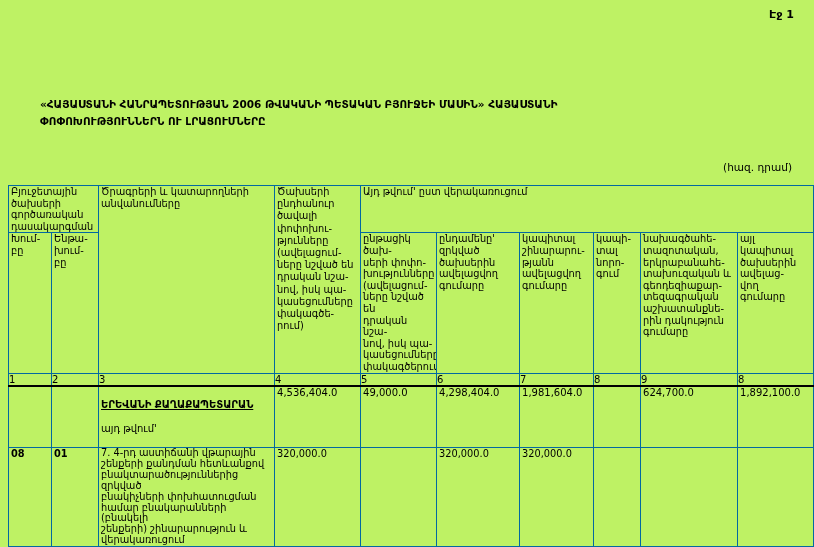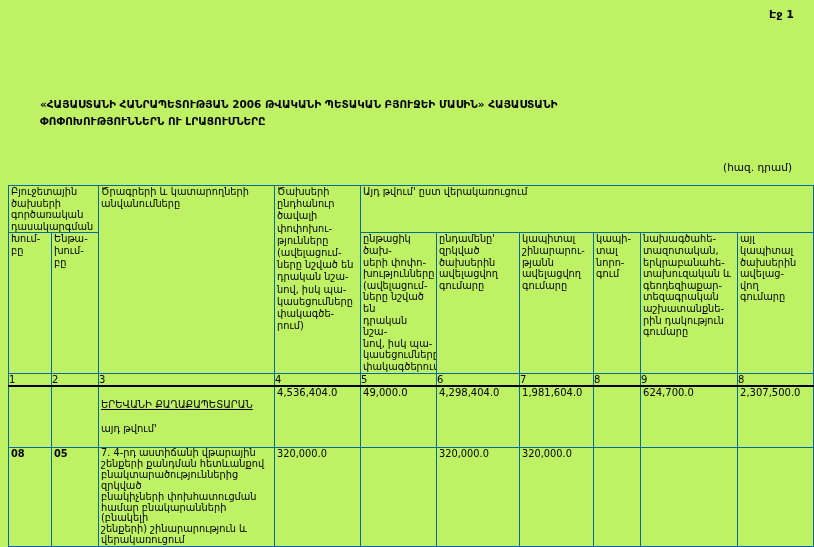--- a/index.html
+++ b/index.html
@@ -14,21 +14,21 @@
   table.budget td{border:1px solid #0369a1;padding:0 2px;font-size:9.8px;
                   vertical-align:top;white-space:pre-line;
                   overflow:hidden;}
   td.hdr{line-height:11.6px;padding-top:1px;}
   td.hdr-c4{line-height:12.2px;}
   tr.rC td{font-size:10px;line-height:11px;border-bottom:2px solid #000;padding:0;}
   td.code{font-size:10px;line-height:11px;padding-top:2px;font-weight:bold;}
   td.name{text-align:left;line-height:10.9px;padding:1px 3px;font-size:9.8px;}
   td.val{vertical-align:middle;font-size:10px;}
   tr.r1 td{font-size:10px;line-height:12px;}
-  .u{text-decoration:underline;}
+  .u{text-decoration:underline;font-weight:bold;}
 </style>
 </head>
 <body>
 
 <div class="page">
 
   <div class="pageno">Էջ 1</div>
 
   <div class="title">
     <div>«ՀԱՅԱՍՏԱՆԻ ՀԱՆՐԱՊԵՏՈՒԹՅԱՆ 2006 ԹՎԱԿԱՆԻ ՊԵՏԱԿԱՆ ԲՅՈՒՋԵԻ ՄԱՍԻՆ» ՀԱՅԱՍՏԱՆԻ</div>
@@ -139,26 +139,26 @@
       <td>
         <div><span class="u">ԵՐԵՎԱՆԻ ՔԱՂԱՔԱՊԵՏԱՐԱՆ</span></div>
         <div>այդ թվում'</div>
       </td>
       <td class="val">4,536,404.0</td>
       <td class="val">49,000.0</td>
       <td class="val">4,298,404.0</td>
       <td class="val">1,981,604.0</td>
       <td></td>
       <td class="val">624,700.0</td>
-      <td class="val">2,307,500.0</td>
+      <td class="val">1,892,100.0</td>
     </tr>
 
     <tr class="row" style="height:79px">
       <td class="code">08</td>
-      <td class="code">05</td>
+      <td class="code">01</td>
       <td class="name">7. 4-րդ աստիճանի վթարային
 շենքերի քանդման հետևանքով
 բնակտարածություններից զրկված
 բնակիչների փոխհատուցման
 համար բնակարանների (բնակելի
 շենքերի) շինարարություն և
 վերակառուցում</td>
       <td class="val">320,000.0</td>
       <td></td>
       <td class="val">320,000.0</td>

